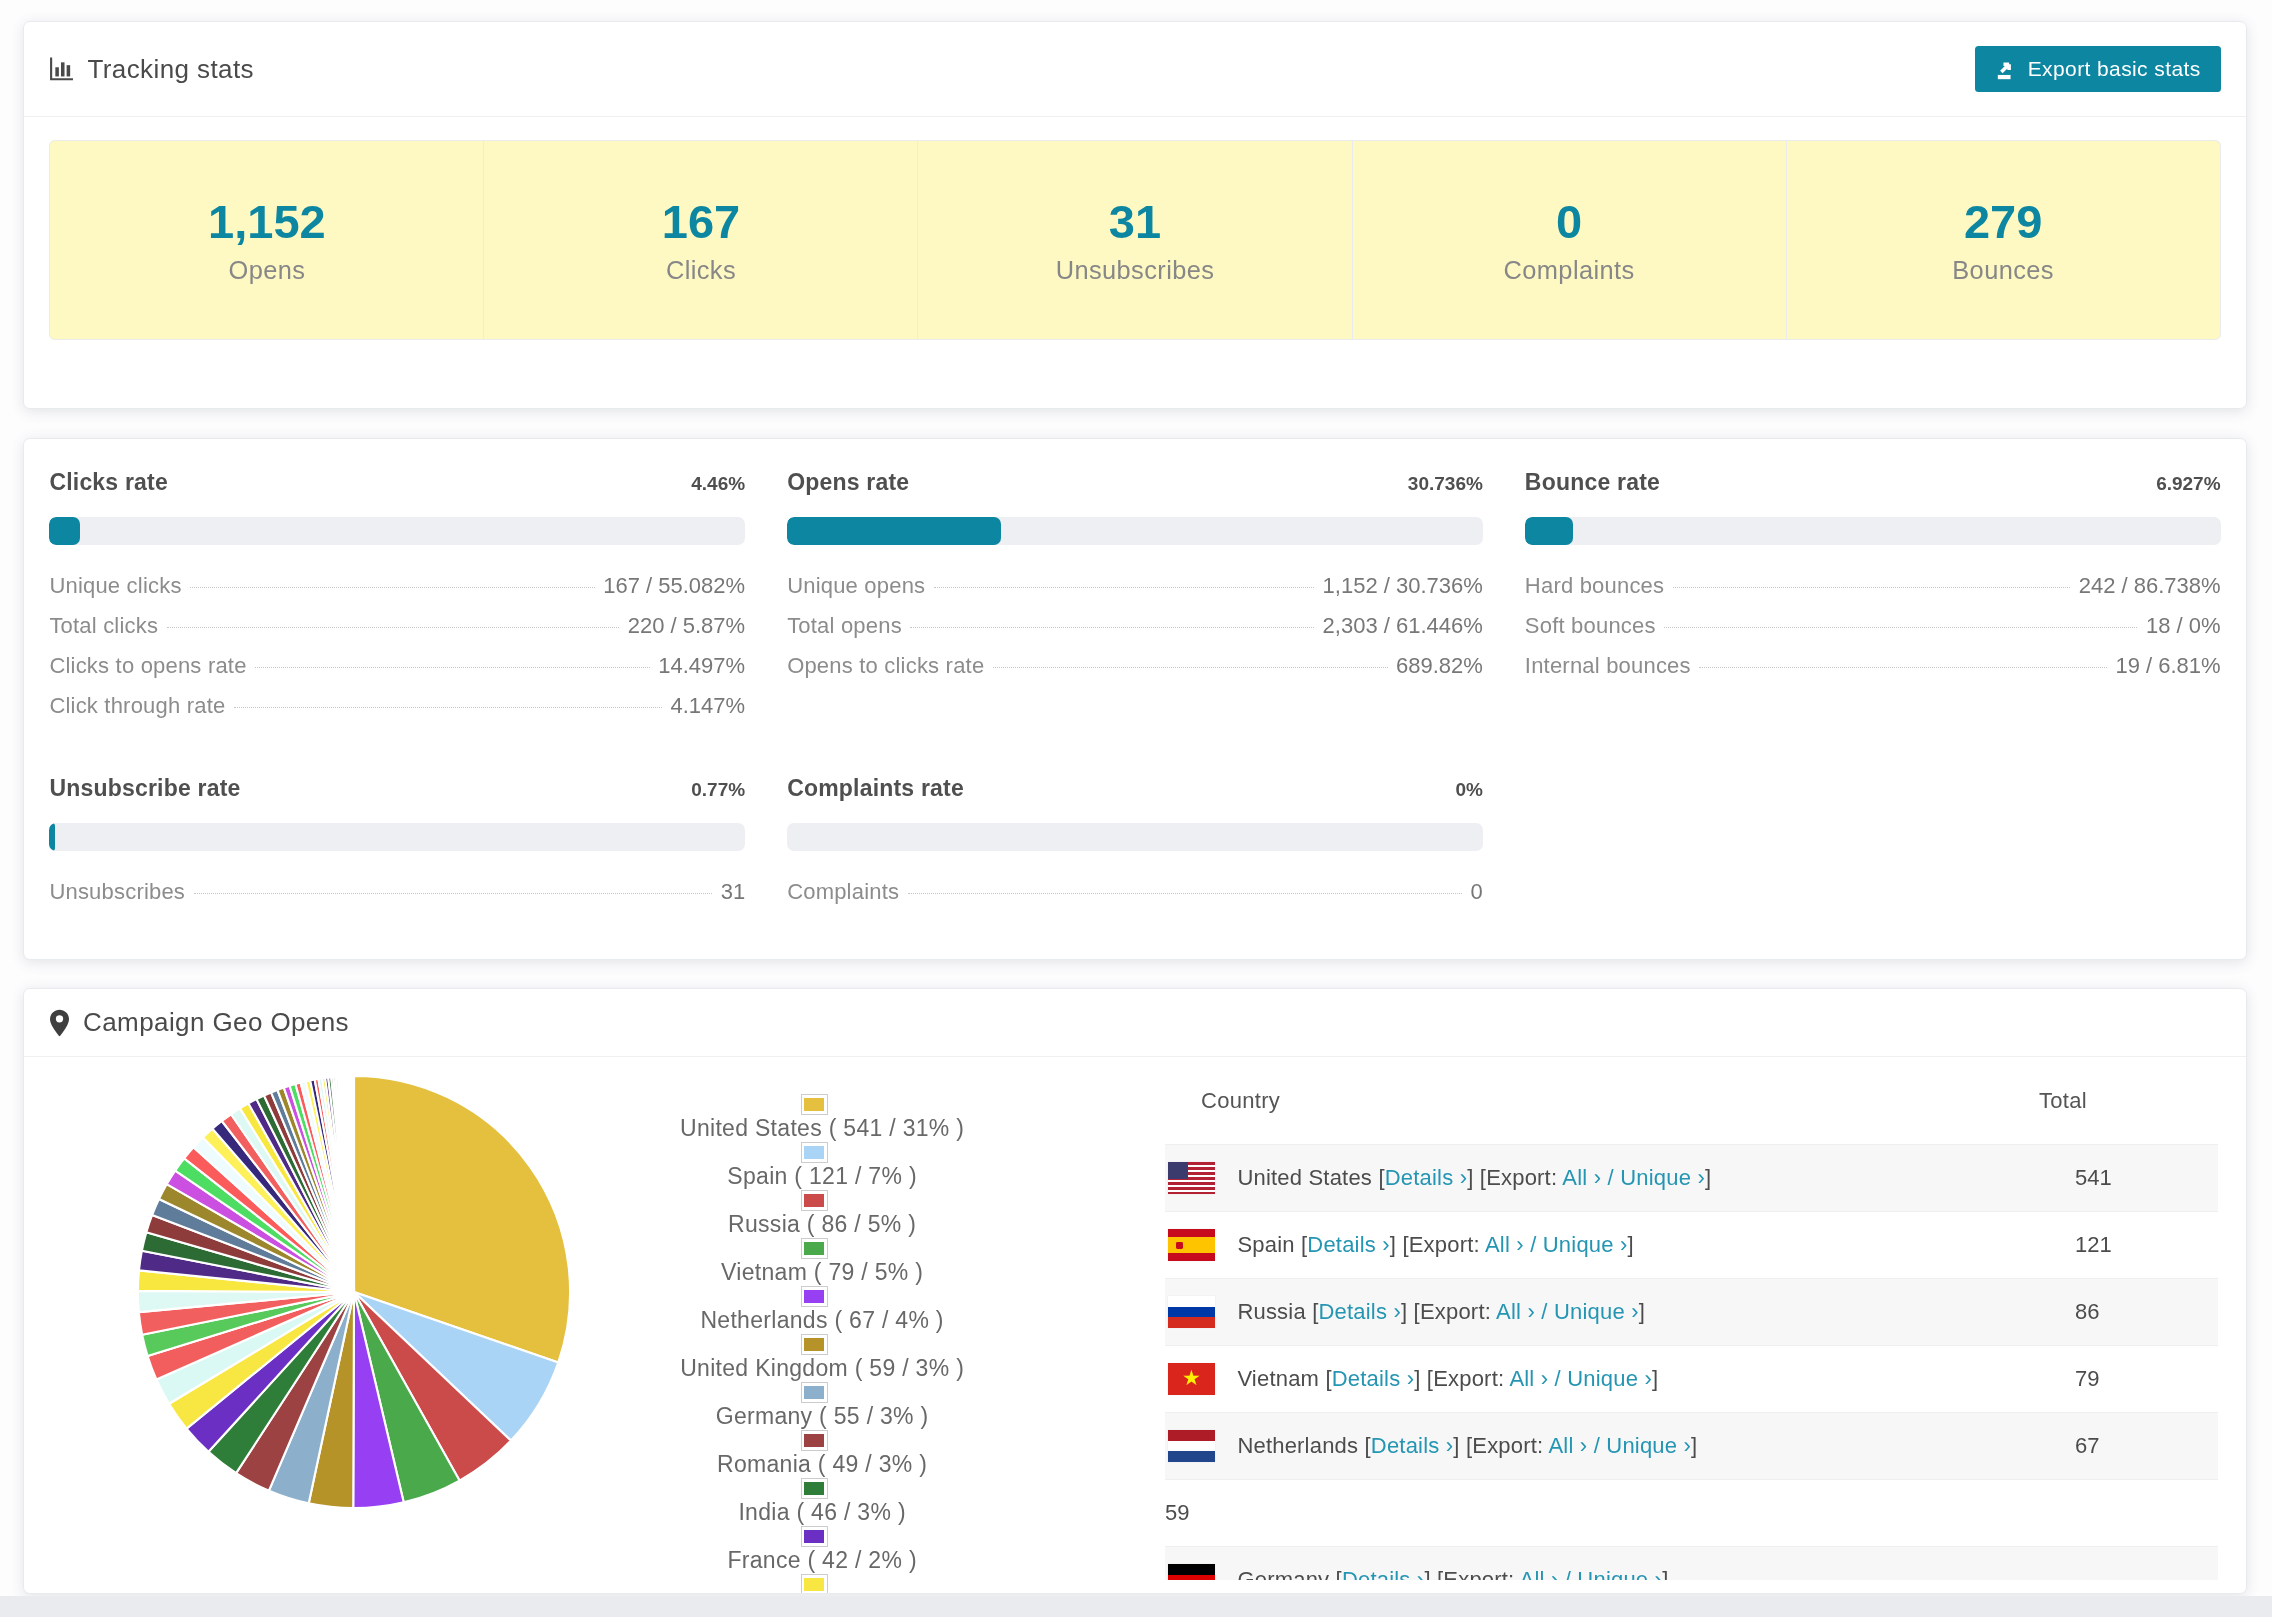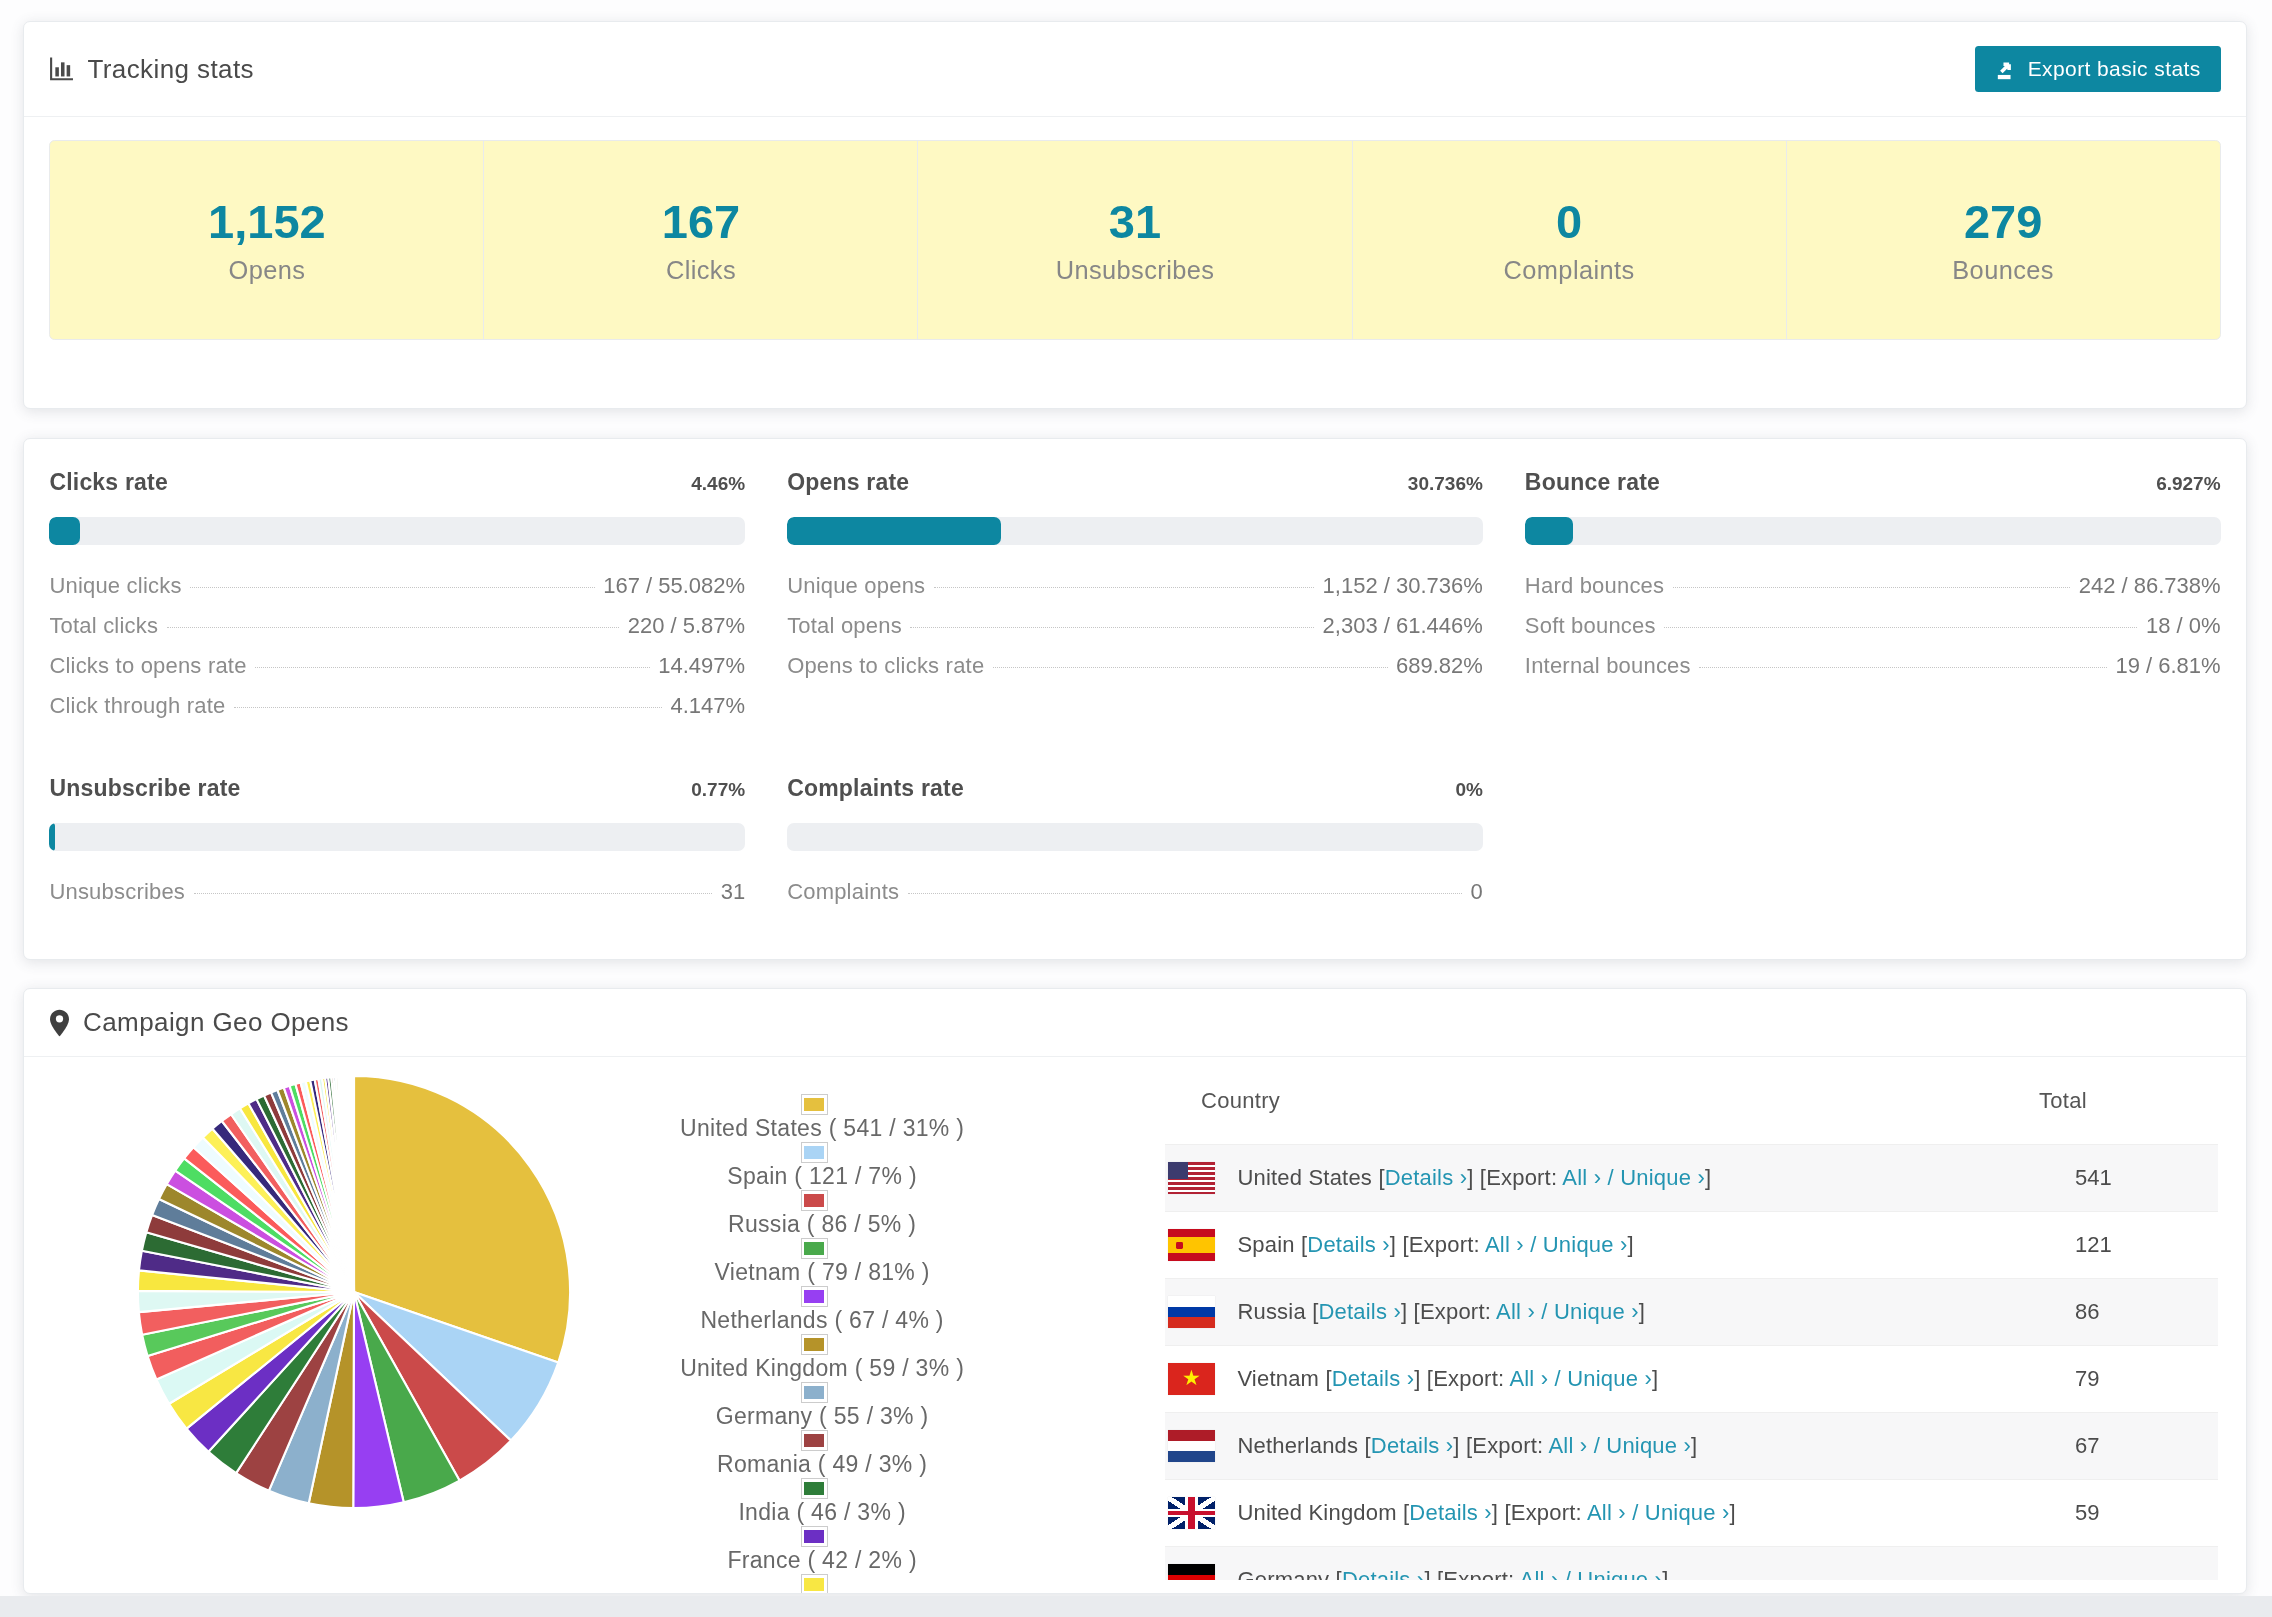--- a/index.html
+++ b/index.html
@@ -386,21 +386,21 @@
     <span class="legend-swatch">
             <i style="background: rgb(203, 74, 74);"></i>
           </span>
     <span class="legend-label">Russia ( 86 / 5% )</span>
   </div>
 
   <div class="legend-item">
     <span class="legend-swatch">
             <i style="background: rgb(73, 169, 75);"></i>
           </span>
-    <span class="legend-label">Vietnam ( 79 / 81% )</span>
+    <span class="legend-label">Vietnam ( 79 / 5% )</span>
   </div>
 
   <div class="legend-item">
     <span class="legend-swatch">
             <i style="background: rgb(151, 63, 242);"></i>
           </span>
     <span class="legend-label">Netherlands ( 67 / 4% )</span>
   </div>
 
   <div class="legend-item">
@@ -506,28 +506,20 @@
       <span class="geo-row-text">
         <span class="c-name">Netherlands </span>
         <span class="br1">[</span><a class="geo-link">Details ›</a><span class="br2">] </span>
         <span class="exp">[Export: </span><a class="geo-link">All ›</a><span class="geo-link sl"> / </span><a class="geo-link">Unique ›</a><span class="br3">]</span>
       </span>
     </div>
     <div class="geo-total">67</div>
   </div>
 
   <div class="geo-row">
-    <div class="geo-cell-country">
-      <span class="flag gb"></span>
-      <span class="geo-row-text">
-        <span class="c-name">United Kingdom </span>
-        <span class="br1">[</span><a class="geo-link">Details ›</a><span class="br2">] </span>
-        <span class="exp">[Export: </span><a class="geo-link">All ›</a><span class="geo-link sl"> / </span><a class="geo-link">Unique ›</a><span class="br3">]</span>
-      </span>
-    </div>
     <div class="geo-total">59</div>
   </div>
 
   <div class="geo-row shaded">
     <div class="geo-cell-country">
       <span class="flag de"></span>
       <span class="geo-row-text">
         <span class="c-name">Germany </span>
         <span class="br1">[</span><a class="geo-link">Details ›</a><span class="br2">] </span>
         <span class="exp">[Export: </span><a class="geo-link">All ›</a><span class="geo-link sl"> / </span><a class="geo-link">Unique ›</a><span class="br3">]</span>

